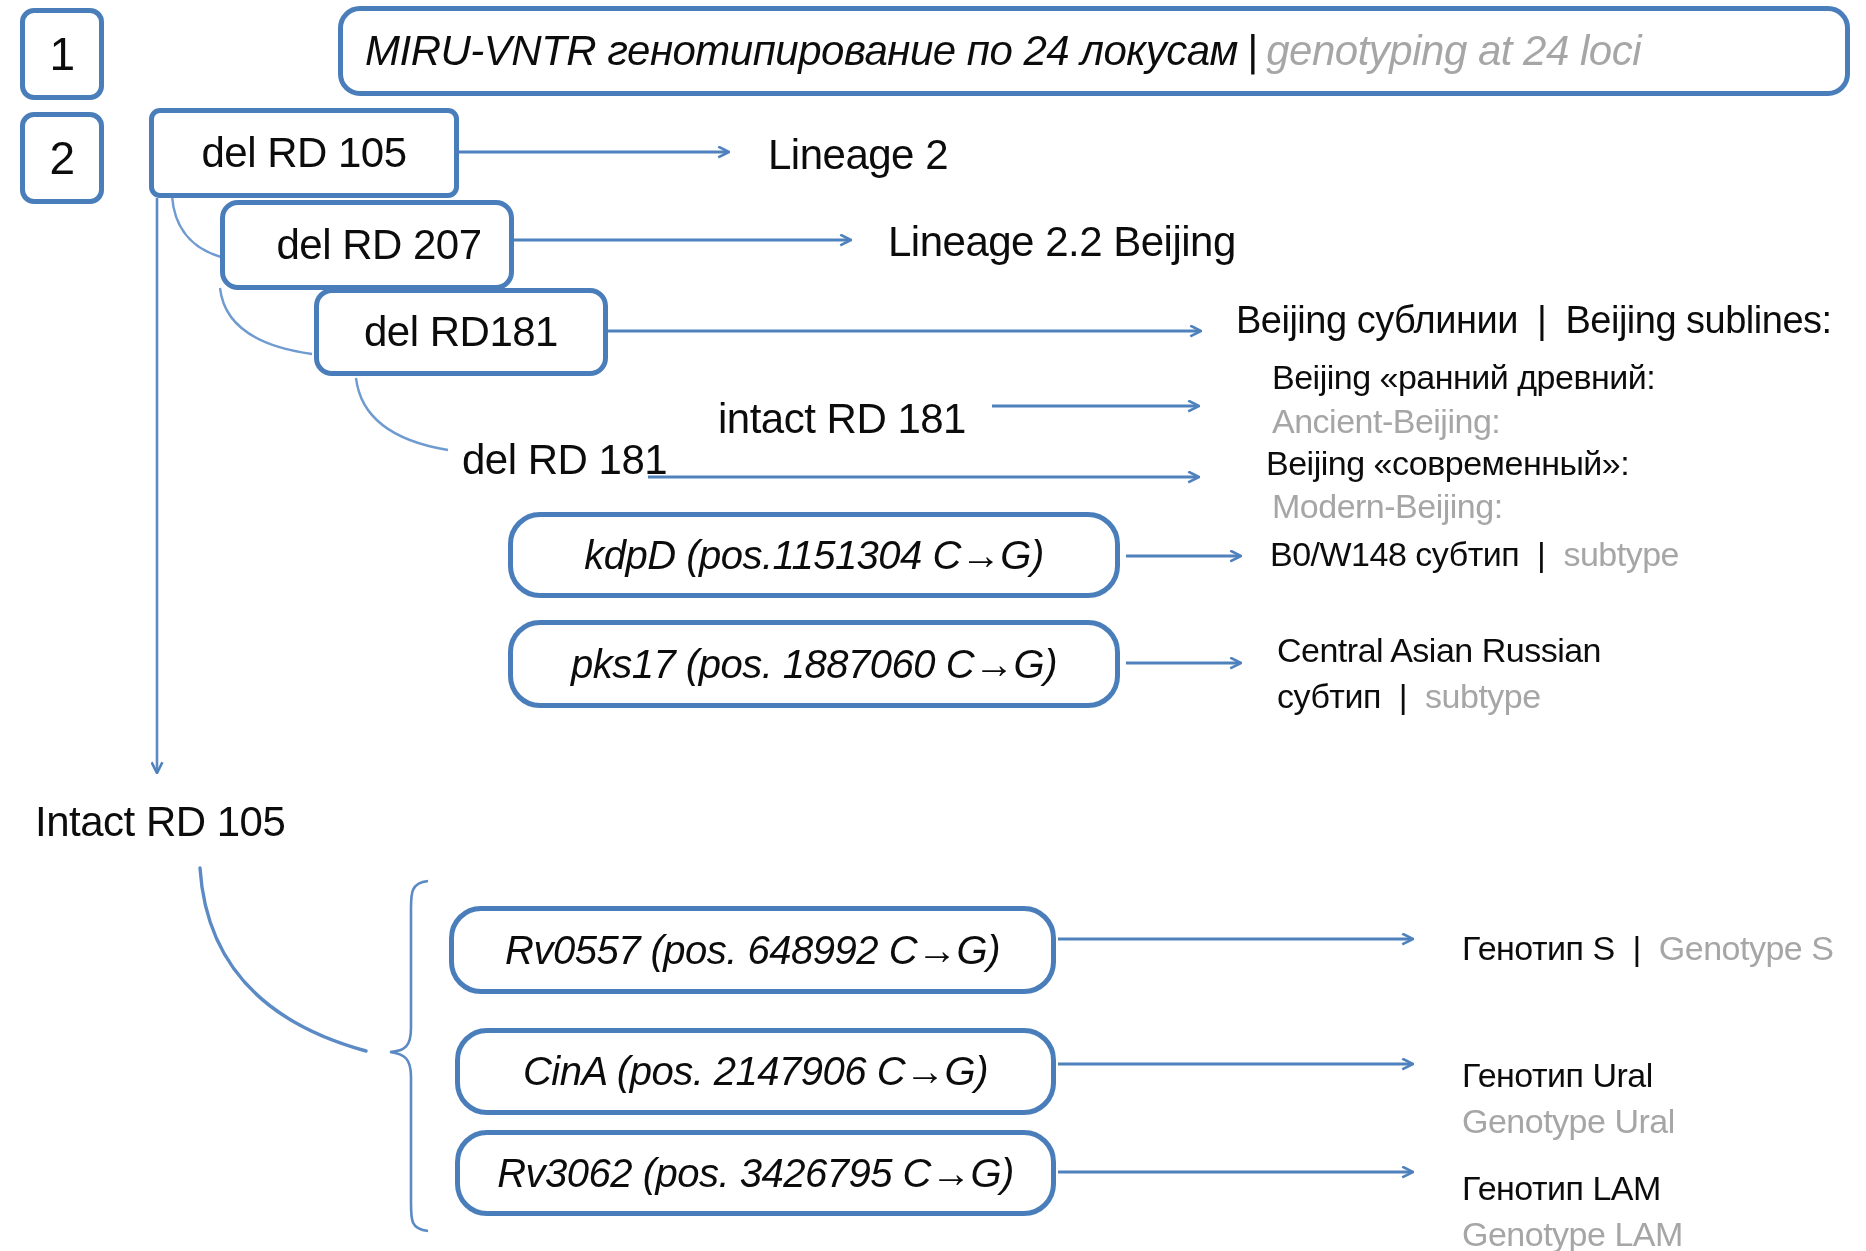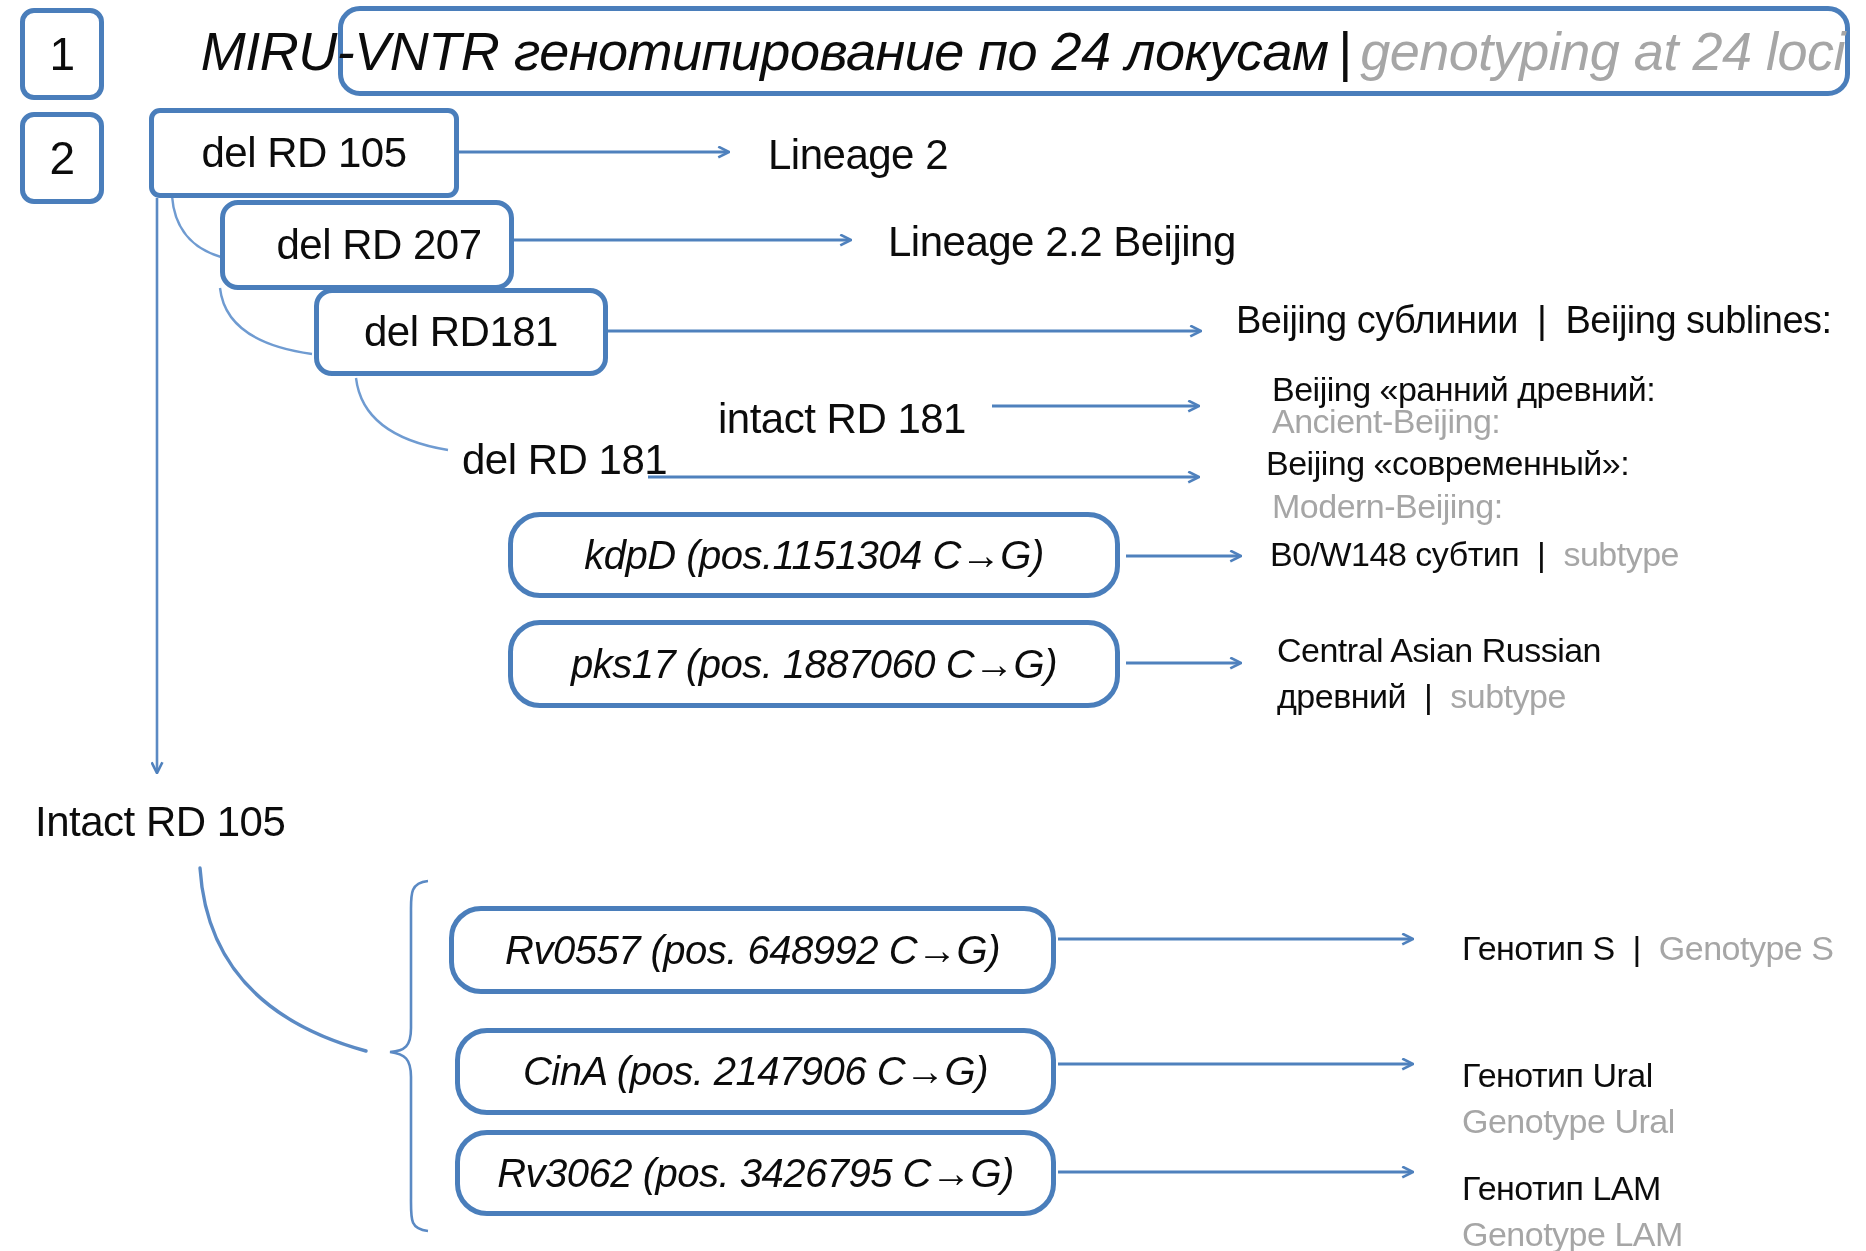--- a/index.html
+++ b/index.html
@@ -6,21 +6,21 @@
   .stage{
     position:relative;width:1866px;height:1251px;background:#ffffff;overflow:hidden;
     font-family:"Liberation Sans",sans-serif;color:#111;letter-spacing:-0.5px;
   }
   svg.wires{position:absolute;left:0;top:0;width:1866px;height:1251px;}
   .box{
     position:absolute;border:5px solid #4a7ebb;border-radius:18px;background:#fff;
     display:flex;align-items:center;justify-content:center;white-space:nowrap;color:#0c0c0c;
   }
   .numbox{font-size:46px;border-radius:14px;}
-  .titlebox{justify-content:flex-end;padding-left:22px;font-style:italic;font-size:54px;border-radius:22px;}
+  .titlebox{justify-content:flex-start;padding-left:22px;font-style:italic;font-size:42px;border-radius:22px;}
   .nodebox{font-size:42px;}
   .genebox{font-style:italic;font-size:40px;border-radius:32px;}
   .lbl{position:absolute;white-space:nowrap;transform:translateY(-50%);color:#0c0c0c;}
   .f42{font-size:42px;}
   .f38i{font-size:38px;}
   .f34{font-size:34px;}
   .gray{color:#a6a6a6;}
   .pipe{padding:0 9px;color:#0c0c0c;}
 </style>
 </head>
@@ -98,32 +98,32 @@
   <div class="lbl f42" style="left:888px;top:242px;">Lineage 2.2 Beijing</div>
   <div class="lbl f42" style="left:718px;top:419px;">intact RD 181</div>
   <div class="lbl f42" style="left:462px;top:460px;">del RD 181</div>
   <div class="lbl f42" style="left:35px;top:822px;">Intact RD 105</div>
 
   <div class="lbl f38i" style="left:1236px;top:320px;">
     <span>Beijing сублинии</span>
     <span class="pipe">|</span>
     <span>Beijing sublines:</span>
   </div>
-  <div class="lbl f34" style="left:1272px;top:377px;margin-top:12px;">Beijing «ранний древний:</div>
+  <div class="lbl f34" style="left:1272px;top:377px;">Beijing «ранний древний:</div>
   <div class="lbl f34 gray" style="left:1272px;top:421px;">Ancient-Beijing:</div>
   <div class="lbl f34" style="left:1266px;top:463px;">Beijing «современный»:</div>
   <div class="lbl f34 gray" style="left:1272px;top:506px;">Modern-Beijing:</div>
   <div class="lbl f34" style="left:1270px;top:554px;">
     <span>B0/W148 субтип</span>
     <span class="pipe">|</span>
     <span class="gray">subtype</span>
   </div>
   <div class="lbl f34" style="left:1277px;top:650px;">Central Asian Russian</div>
   <div class="lbl f34" style="left:1277px;top:696px;">
-    <span>древний</span>
+    <span>субтип</span>
     <span class="pipe">|</span>
     <span class="gray">subtype</span>
   </div>
 
   <div class="lbl f34" style="left:1462px;top:948px;">
     <span>Генотип S</span>
     <span class="pipe">|</span>
     <span class="gray">Genotype S</span>
   </div>
   <div class="lbl f34" style="left:1462px;top:1075px;">Генотип Ural</div>

